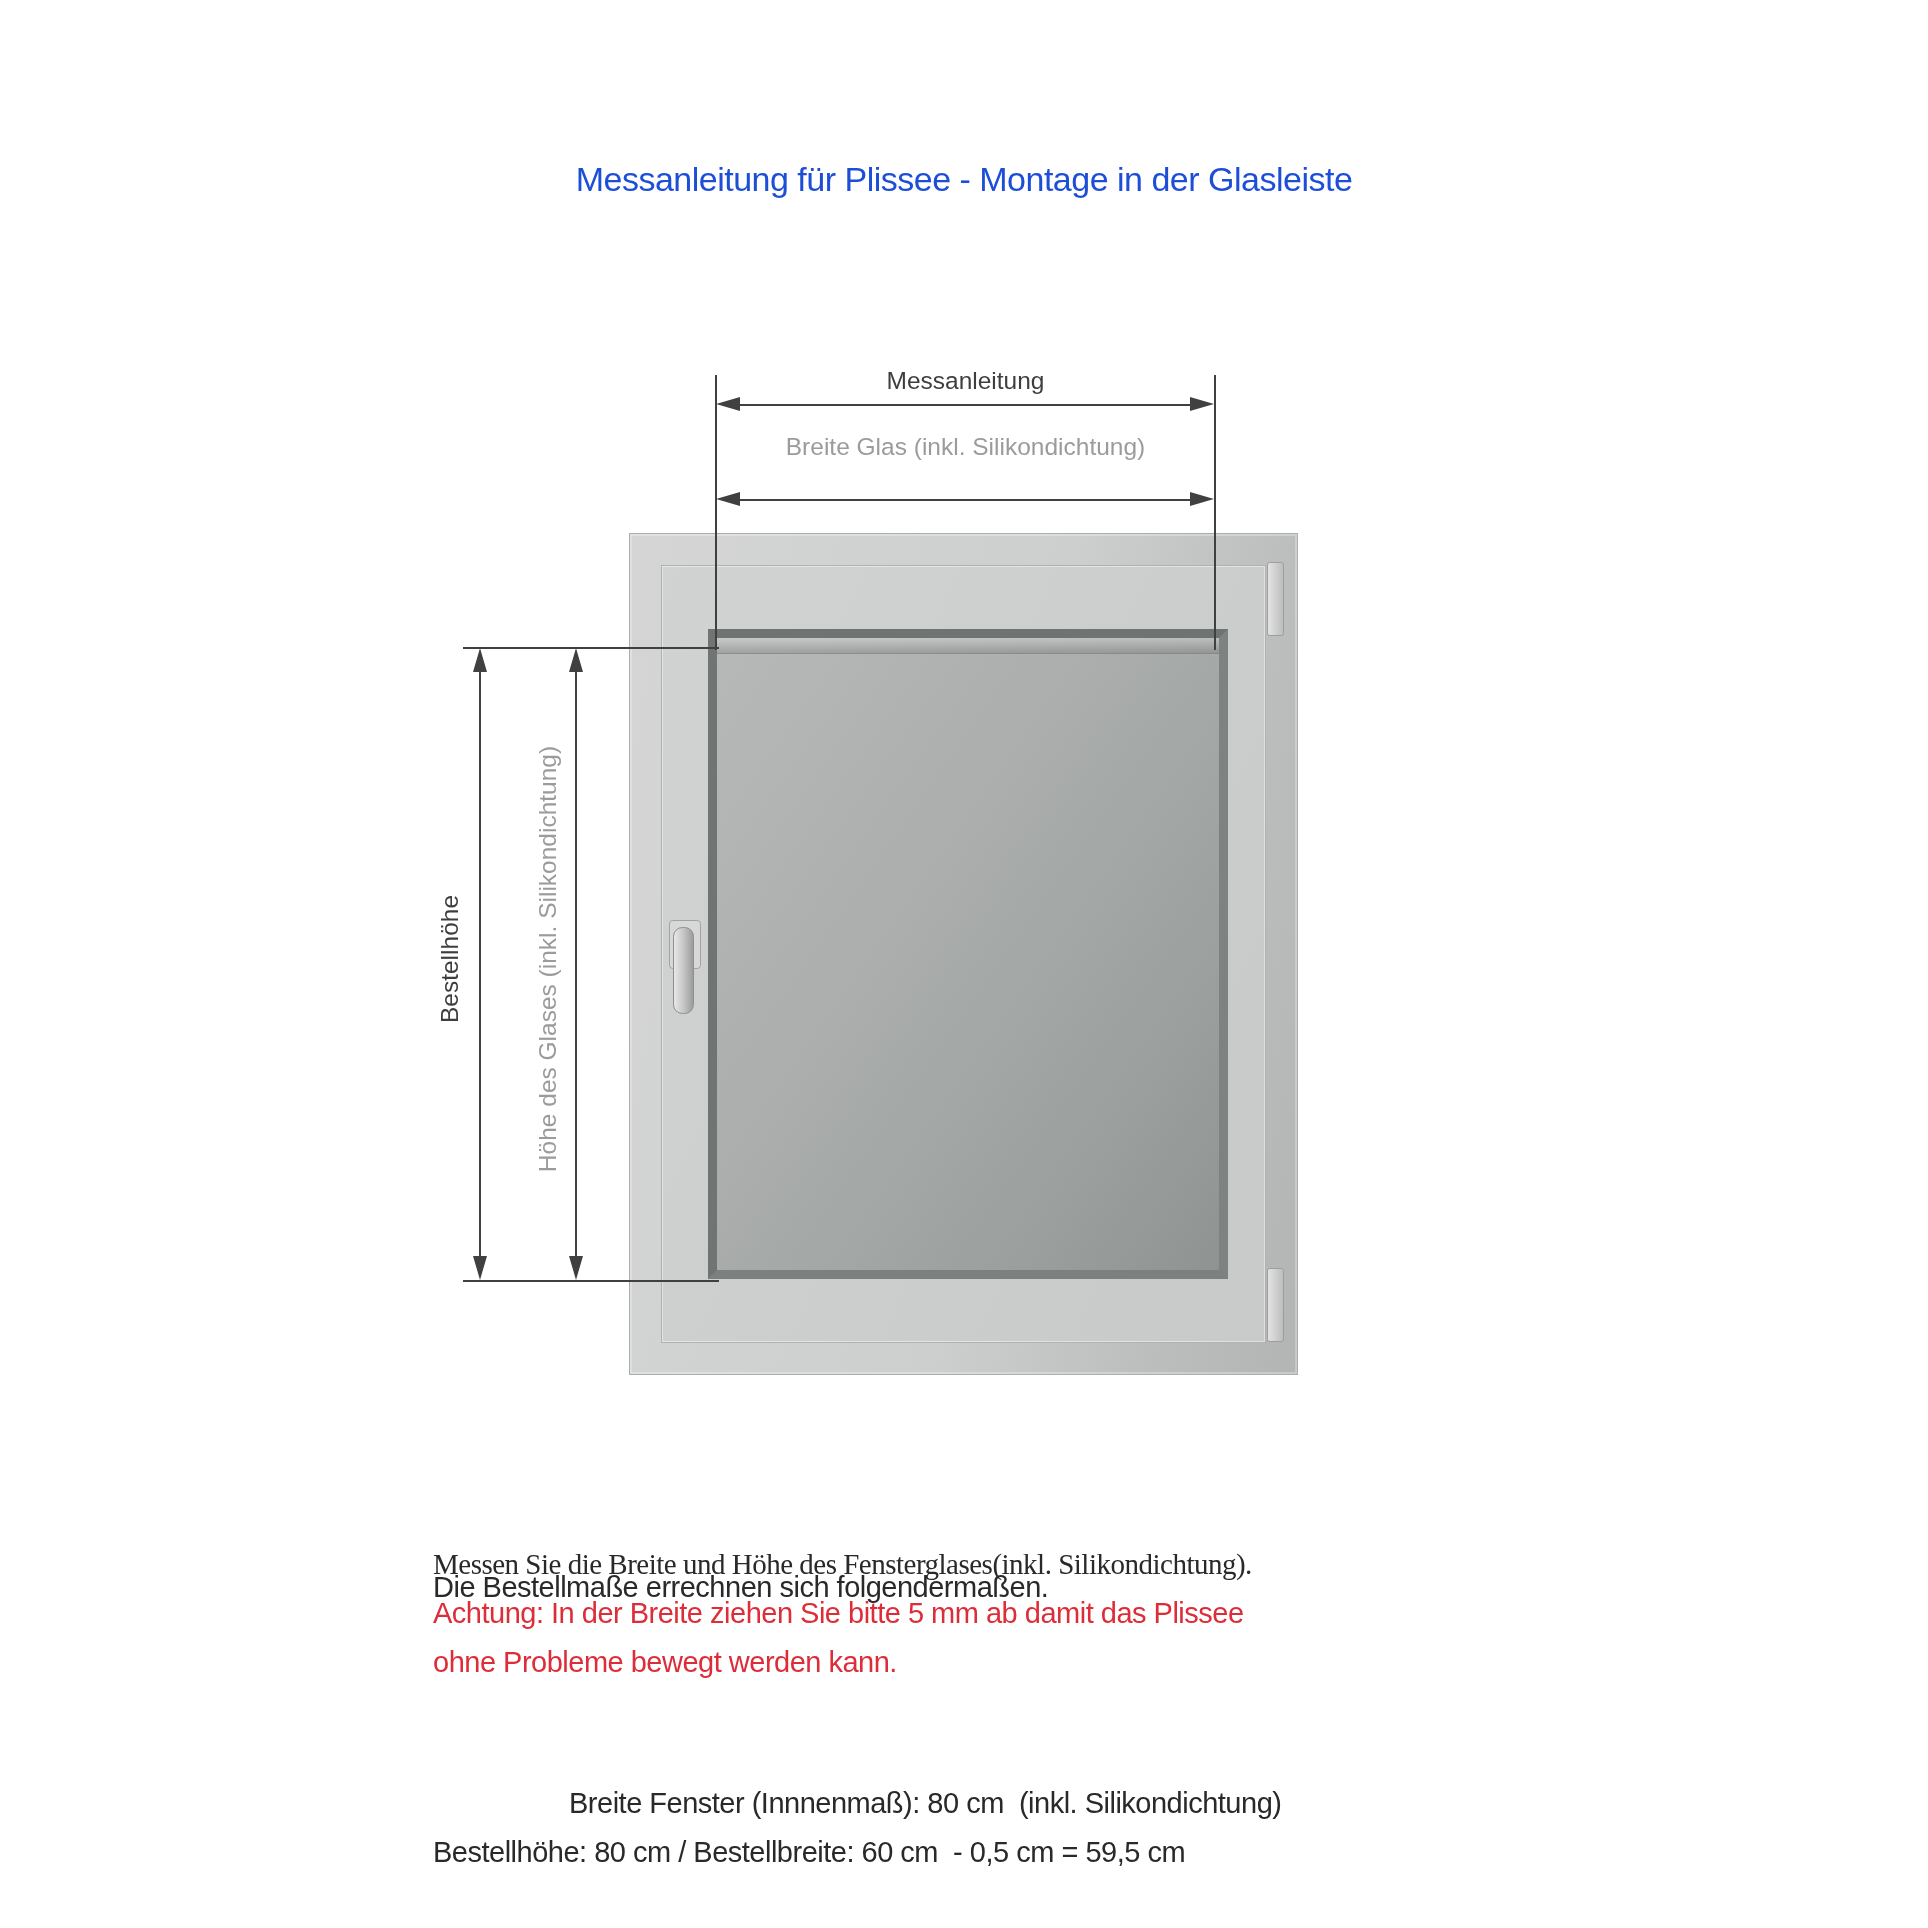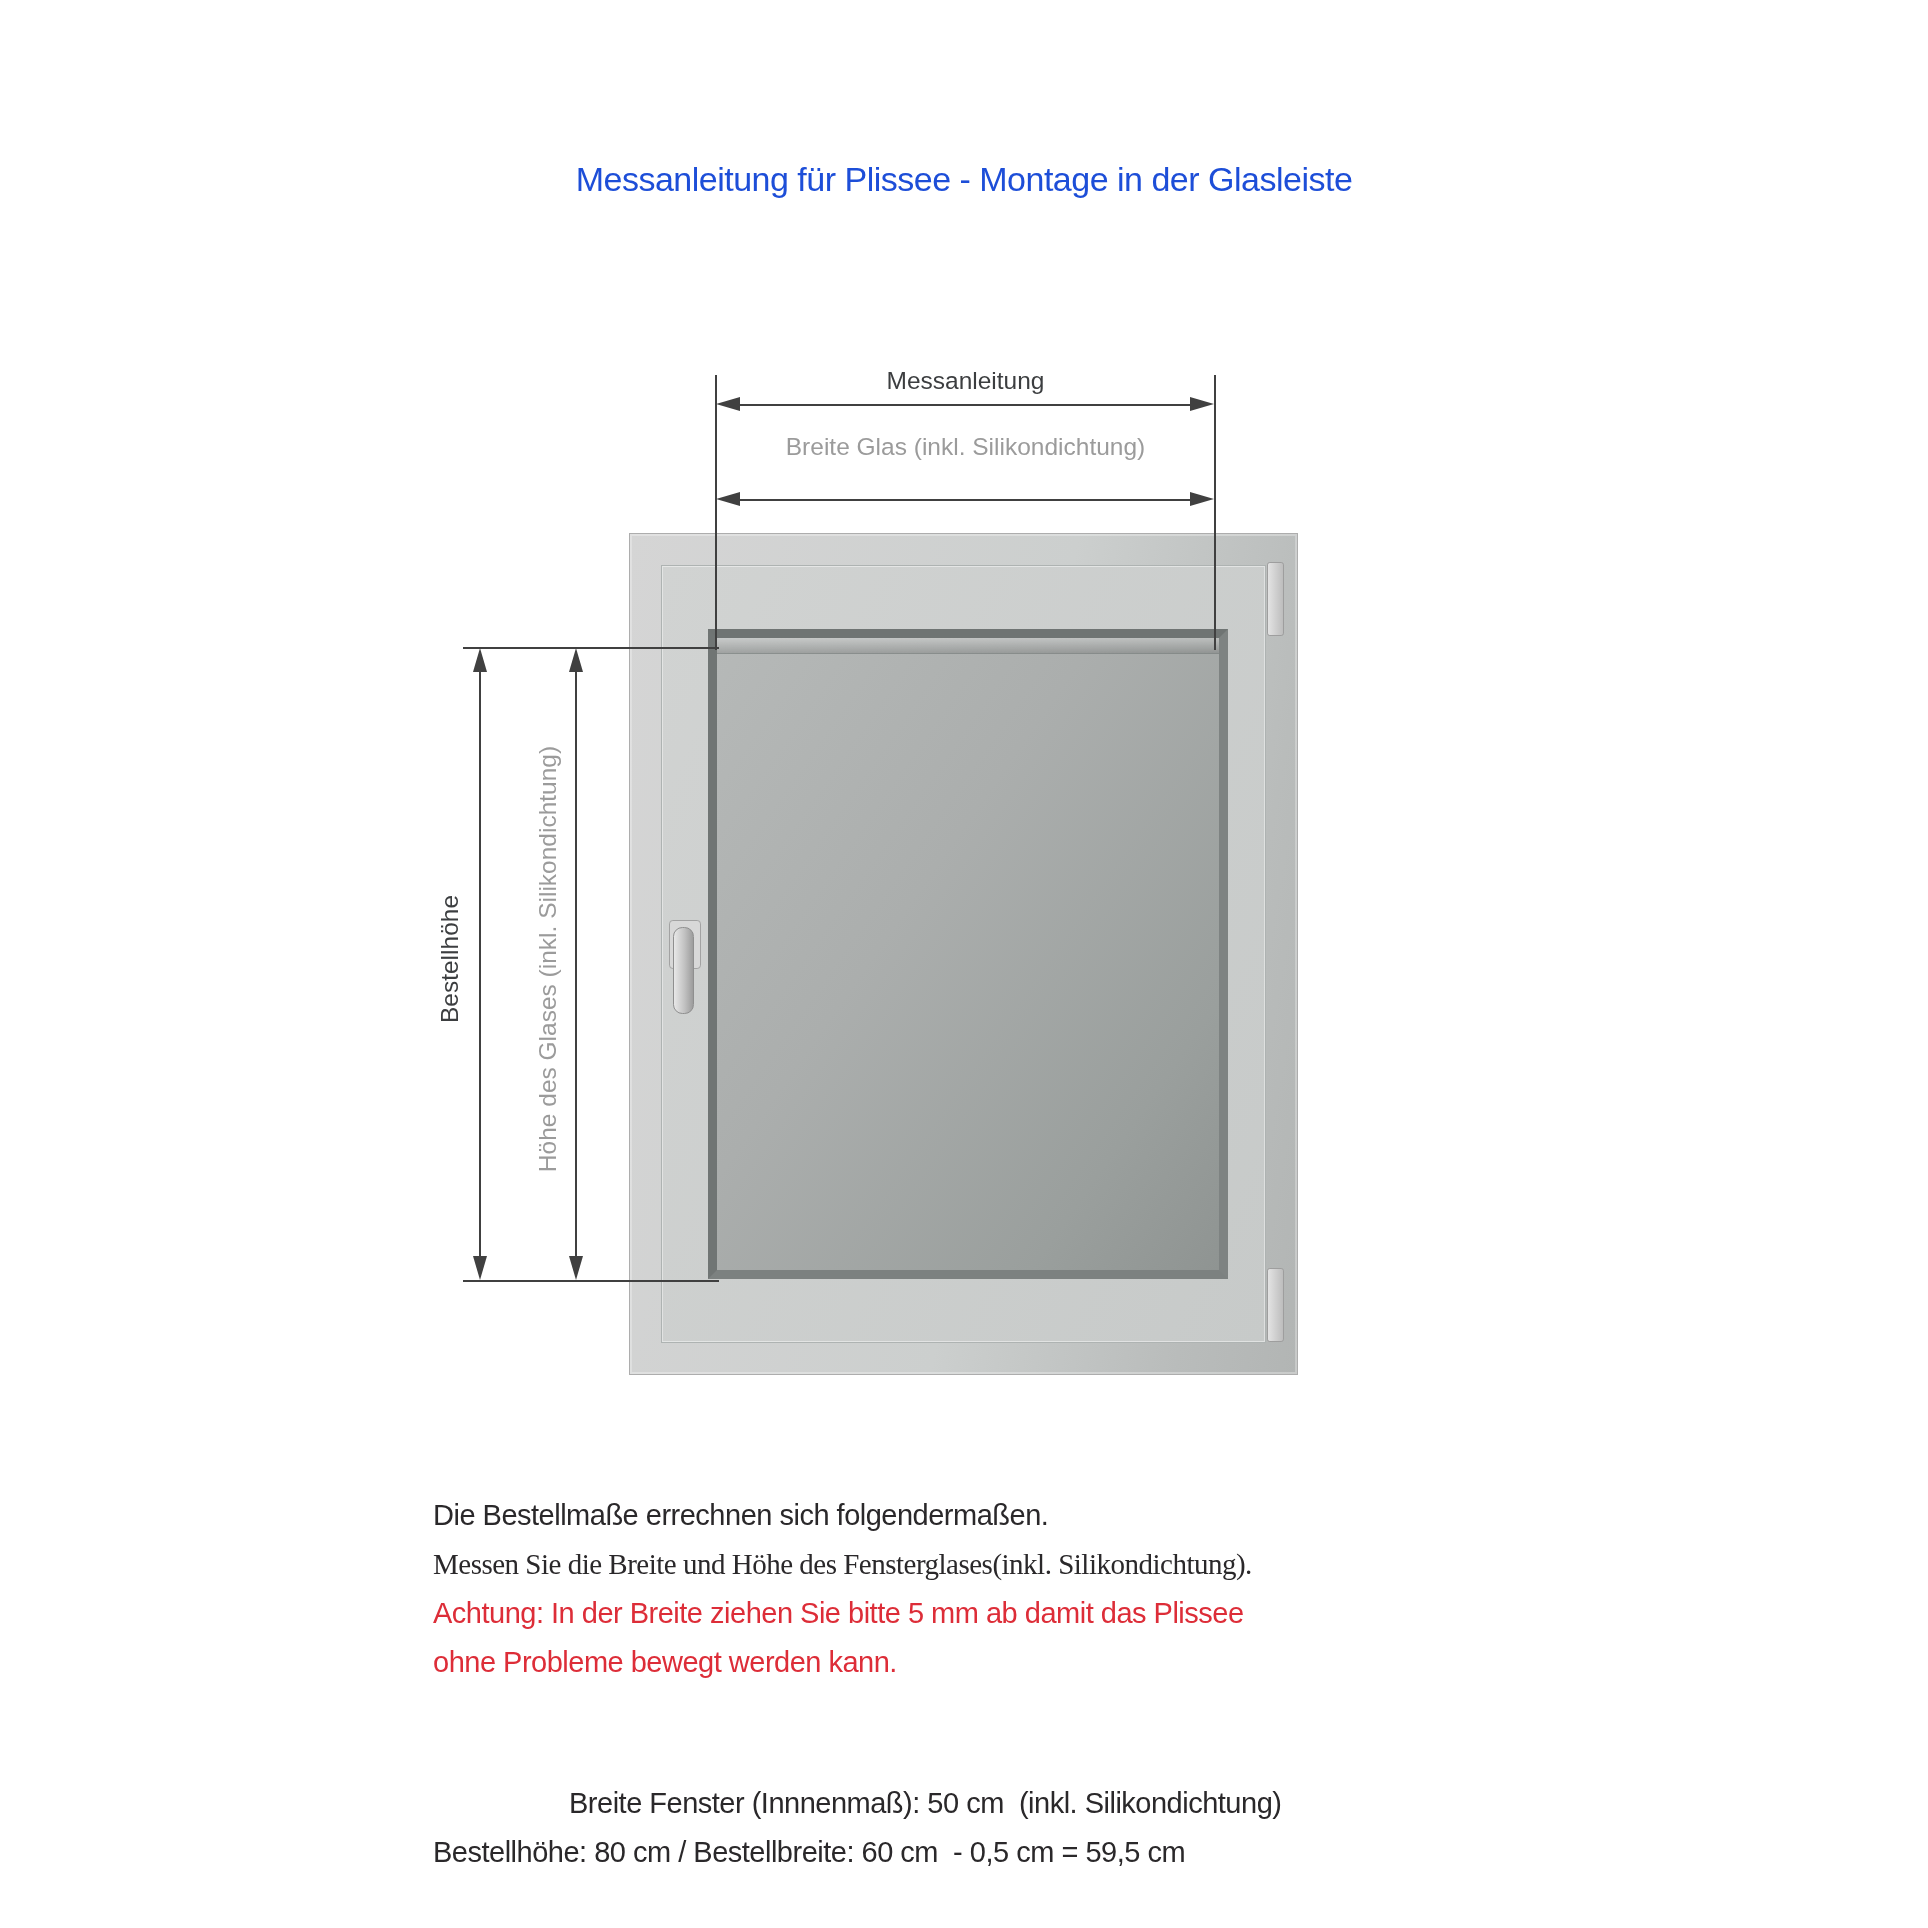--- a/index.html
+++ b/index.html
@@ -108,22 +108,22 @@
   <div class="dim-line" style="left:479px;top:670px;width:1.9px;height:588px;"></div>
   <div class="arrow up" style="left:473px;top:648px;"></div>
   <div class="arrow down" style="left:473px;top:1256px;"></div>
   <div class="dim-label vertical" style="left:186px;top:944px;width:527px;">Bestellhöhe</div>
 
   <div class="dim-line" style="left:575px;top:670px;width:1.9px;height:588px;"></div>
   <div class="arrow up" style="left:569px;top:648px;"></div>
   <div class="arrow down" style="left:569px;top:1256px;"></div>
   <div class="dim-label gray vertical" style="left:284px;top:944px;width:527px;">Höhe des Glases (inkl. Silikondichtung)</div>
 
-  <div class="body-text" style="top:1499px;">Die Bestellmaße errechnen sich folgendermaßen.</div>
+  <div class="body-text" style="top:1571px;">Die Bestellmaße errechnen sich folgendermaßen.</div>
   <div class="body-text" style="top:1548px;font-family:Liberation Serif, serif;">Messen Sie die Breite und Höhe des Fensterglases(inkl. Silikondichtung).</div>
   <div class="body-text warn" style="top: 1597px; color: rgb(221, 45, 56);">Achtung: In der Breite ziehen Sie bitte 5 mm ab damit das Plissee</div>
   <div class="body-text warn" style="top: 1646px; color: rgb(221, 45, 56);">ohne Probleme bewegt werden kann.</div>
 
-  <div class="body-text indent" style="top:1787px;">Breite Fenster (Innnenmaß): 50 cm  (inkl. Silikondichtung)</div>
+  <div class="body-text indent" style="top:1787px;">Breite Fenster (Innnenmaß): 80 cm  (inkl. Silikondichtung)</div>
   <div class="body-text" style="top:1836px;">Bestellhöhe: 80 cm / Bestellbreite: 60 cm  - 0,5 cm = 59,5 cm</div>
 
 </div>
 
 
 </body></html>

